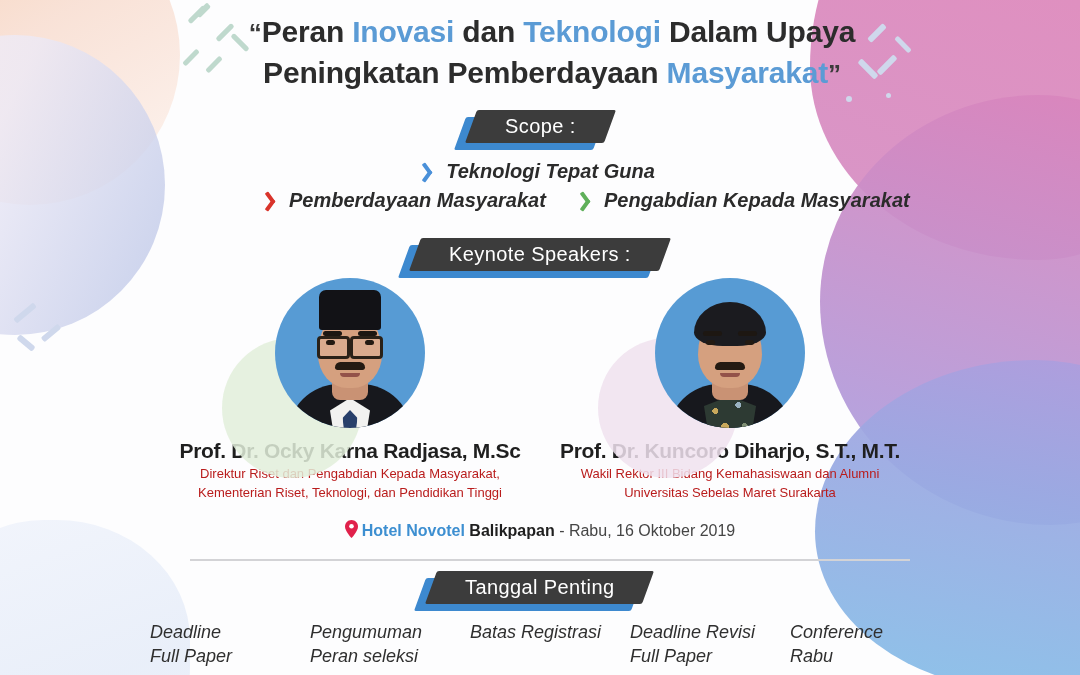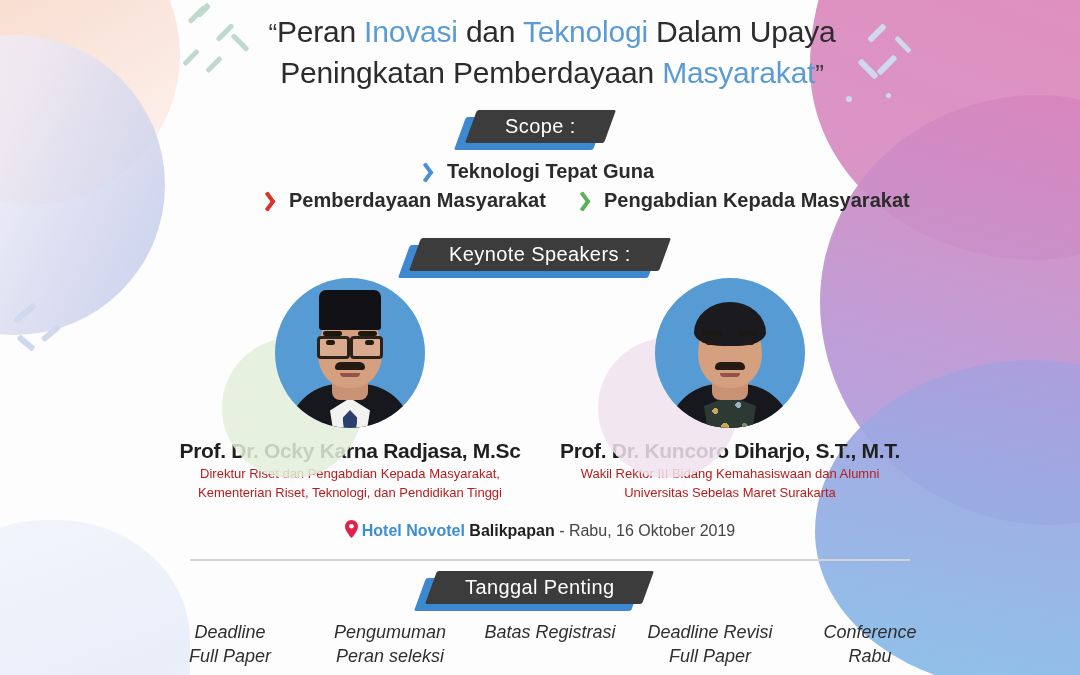--- a/index.html
+++ b/index.html
@@ -75,21 +75,21 @@
 
   
   .title-wrap {
     position: absolute;
     left: 0; right: 0; top: 12px;
     text-align: center;
   }
   .title-line {
     font-size: 30px;
     line-height: 39px;
-    font-weight: 400;
+    font-weight: 700;
     color: #2c2c2c;
     letter-spacing: -.2px;
     white-space: nowrap;
     padding-left: 24px;
   }
   .hl { color: #5b9bd5; }
   .quote { color: #3b3b3b; font-size: 26px; }
 
   
   .banner {
@@ -135,20 +135,21 @@
     position: absolute; left: 0; right: 0; top: 189px;
   }
   .scope-item {
     display: inline-flex;
     align-items: flex-end;
     gap: 7px;
     font-size: 20px;
     font-weight: 700;
     color: #2b2b2b;
     white-space: nowrap;
+    font-style: italic;
   }
   .scope-row-2 .left  { position: absolute; left: 268px; }
   .scope-row-2 .right { position: absolute; left: 583px; }
 
   .chevron-bullet {
     display: inline-block;
     width: 14px; height: 22px;
     position: relative;
     flex: 0 0 auto;
   }
@@ -336,21 +337,21 @@
 
   
   .dates {
     position: absolute;
     left: 150px; width: 800px; top: 620px;
     display: flex;
     justify-content: space-between;
   }
   .date-col {
     flex: 1 1 0;
-    text-align: center;
+    text-align: left;
     font-style: italic;
     font-size: 18px;
     line-height: 24px;
     color: #2f2f2f;
     font-weight: 400;
     white-space: nowrap;
   }
 </style>
 </head>
 <body>

